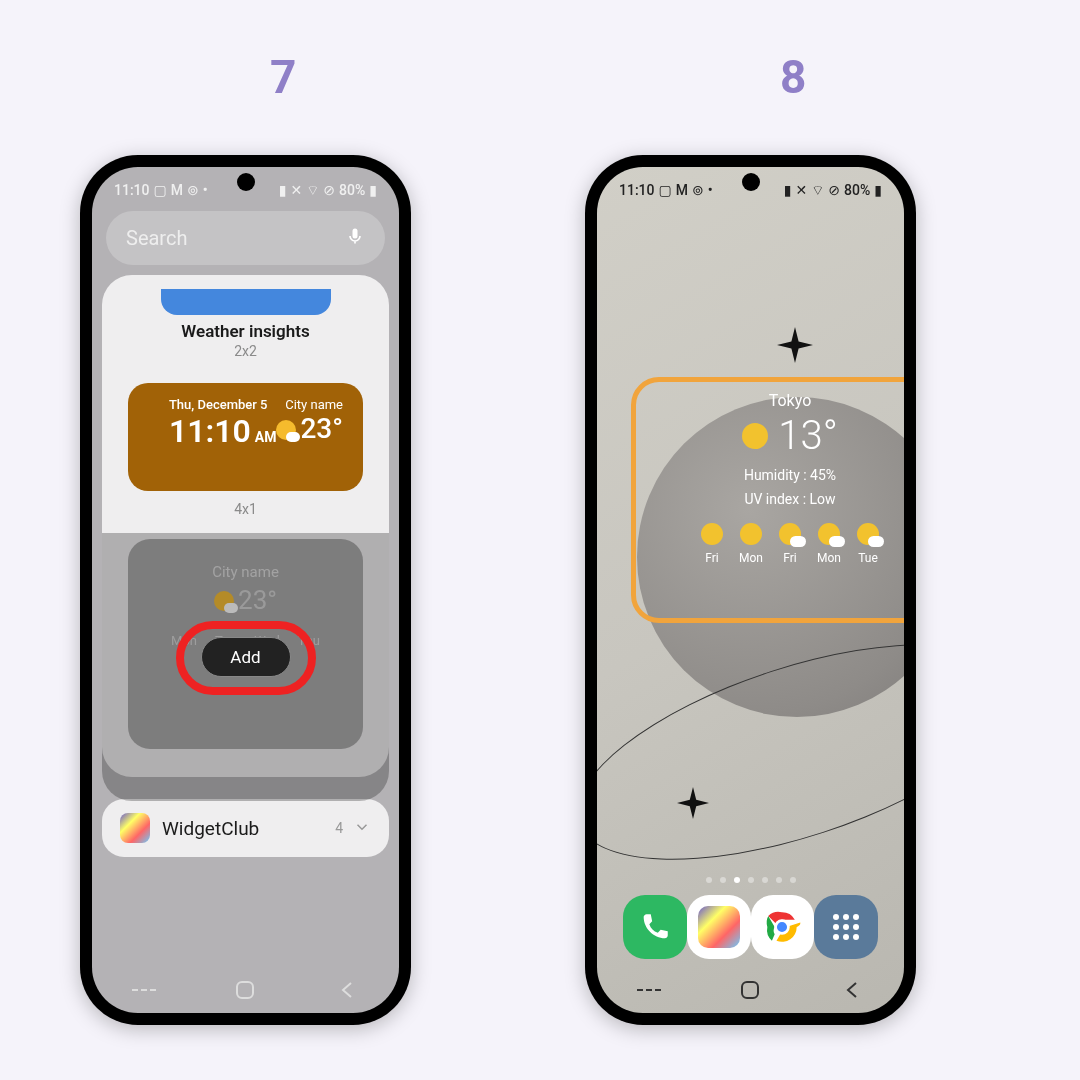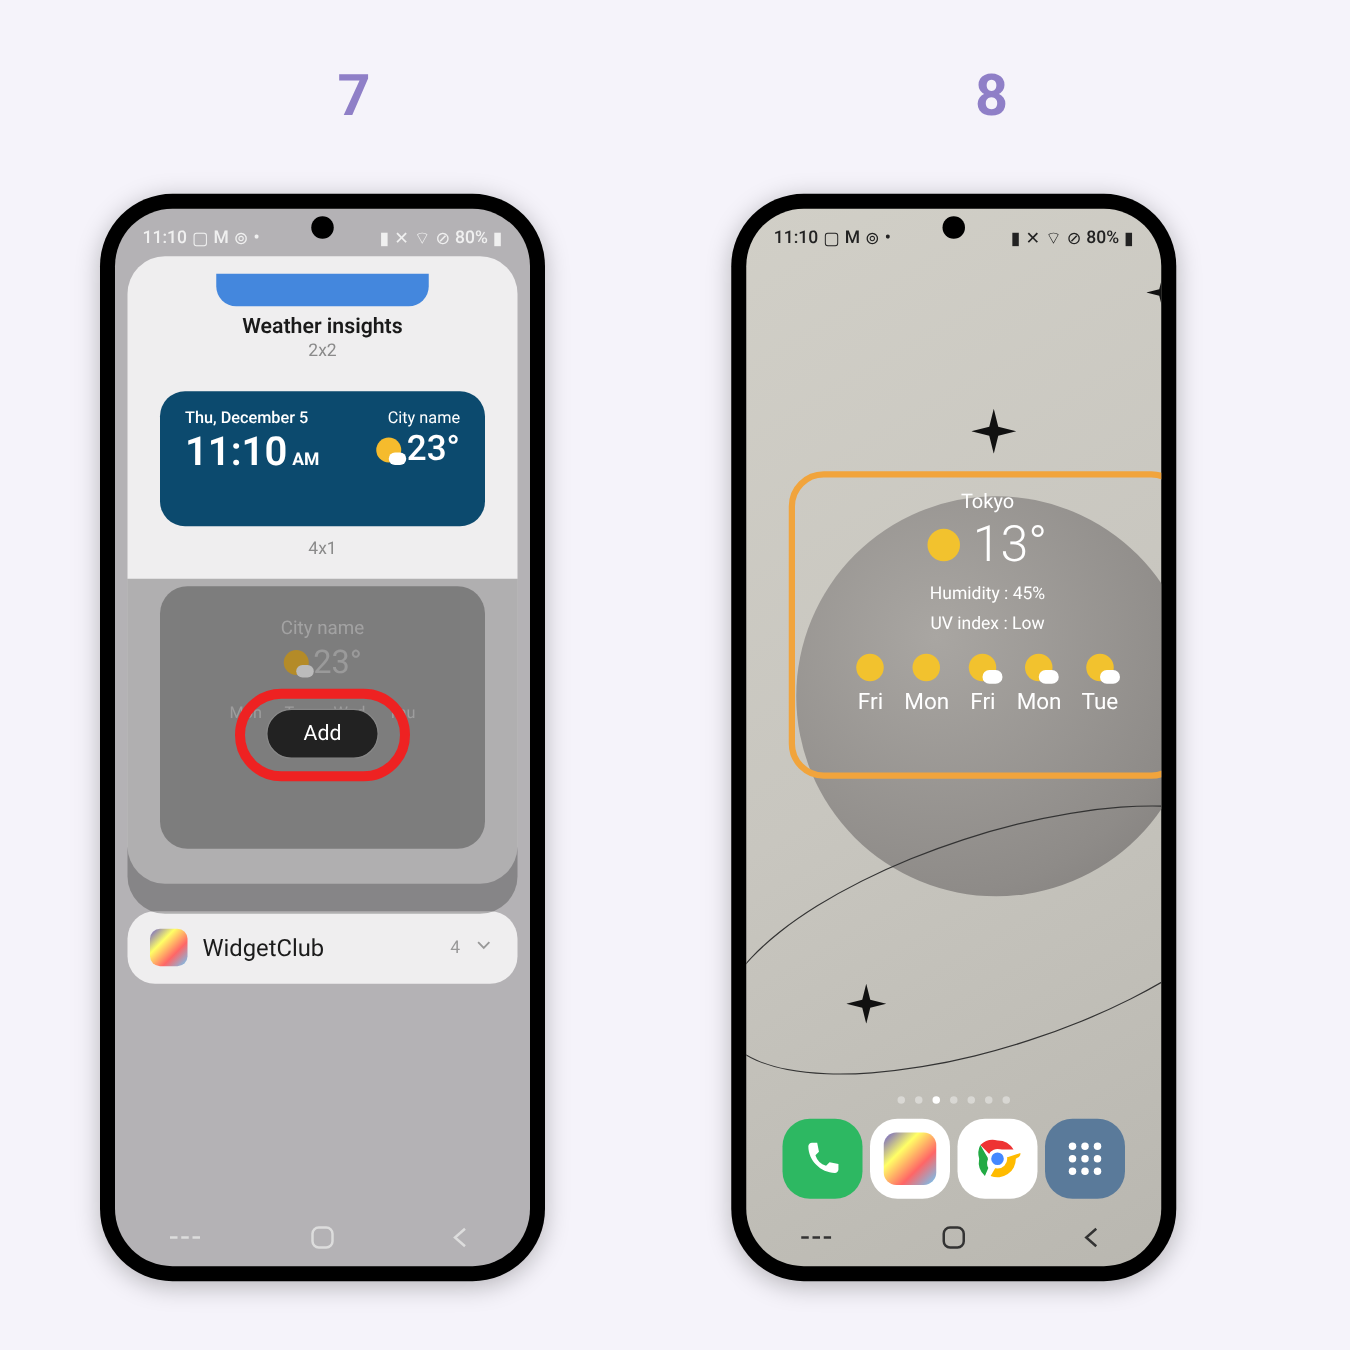--- a/index.html
+++ b/index.html
@@ -1,41 +1,41 @@
 <!DOCTYPE html>
 <html><head>
 <meta charset="utf-8">
 <style>
   * { box-sizing: border-box; margin: 0; padding: 0; font-family: -apple-system, BlinkMacSystemFont, "Segoe UI", Roboto, sans-serif; }
   body { background: #f5f3fa; width: 1080px; height: 1080px; position: relative; }
   .step-num { position: absolute; font-size: 46px; font-weight: 700; color: #8f7fc7; }
   #n7 { left: 270px; top: 50px; }
   #n8 { left: 780px; top: 50px; }
 
-  .phone { position: absolute; top: 155px; width: 356px; height: 870px; border-radius: 58px; background: #000; padding: 12px; box-shadow: 0 4px 20px rgba(0,0,0,.25); }
+  .phone { position: absolute; top: 155px; width: 331px; height: 870px; border-radius: 58px; background: #000; padding: 12px; box-shadow: 0 4px 20px rgba(0,0,0,.25); }
   #phone1 { left: 80px; }
   #phone2 { left: 585px; }
   .screen { position: relative; width: 100%; height: 100%; border-radius: 46px; overflow: hidden; }
   #phone1 .screen { background: #b4b2b5; }
   #phone2 .screen { background: linear-gradient(150deg,#d1cfc7 0%,#c8c6bf 50%,#b9b7b0 100%); }
   .camera { position: absolute; left: 50%; transform: translateX(-50%); top: 18px; width: 18px; height: 18px; border-radius: 50%; background: #000; z-index: 20; }
 
   .statusbar { height: 38px; display:flex; align-items:center; justify-content:space-between; padding: 8px 22px 0; font-size: 14px; font-weight: 500; }
   #phone1 .statusbar { color: #f0f0f0; }
   #phone2 .statusbar { color: #222; }
   .sb-left, .sb-right { display:flex; align-items:center; gap:4px; }
   .ico { display:inline-block; }
 
   
   .searchbar { margin: 6px 14px 10px; height: 54px; background: rgba(255,255,255,.22); border-radius: 28px; display:flex; align-items:center; padding: 0 20px; color: #eee; font-size: 20px; justify-content: space-between; }
   .card-host { margin: 0 10px 22px; background: #efeeef; border-radius: 30px; padding: 14px 20px 18px; }
   .blue-strip { width: 170px; height: 26px; background:#4487dd; border-radius: 0 0 16px 16px; margin: 0 auto 6px; }
   .wtitle { text-align:center; font-size: 17px; font-weight:600; color:#1a1a1a; }
   .wsize { text-align:center; font-size: 14px; color:#8a8a8a; margin-top:2px; }
-  .prev-4x1 { margin: 24px 6px 10px; height: 108px; background:#0c4a6e; border-radius: 20px; color:#fff; padding:14px 20px; display:flex; justify-content:space-between; }
+  .prev-4x1 { margin: 24px 6px 10px; height: 108px; background:#a16207; border-radius: 20px; color:#fff; padding:14px 20px; display:flex; justify-content:flex-end; }
   .prev-4x1 .date{font-size:13px; font-weight:500; }
   .prev-4x1 .time{font-size:32px; font-weight:600; }
   .prev-4x1 .am{font-size:14px; font-weight:700; margin-left:4px;}
   .prev-4x1 .rc{ text-align:right; }
   .prev-4x1 .city{font-size:13px;}
   .prev-4x1 .temp{font-size:28px; font-weight:500;}
   .sun-s{display:inline-block;width:20px;height:20px;background:#f5bb2d;border-radius:50%;position:relative;margin-right:4px;vertical-align:-2px;}
   .sun-s::after{content:"";position:absolute;width:14px;height:10px;background:#fff;border-radius:8px;right:-4px;bottom:-2px;}
 
   .prev-4x2-wrap{ position:relative; margin: 22px 6px 10px;}
@@ -62,21 +62,21 @@
   .spark.s2{width:36px;height:36px;left:180px;top:160px;clip-path:polygon(50% 0,60% 40%,100% 50%,60% 60%,50% 100%,40% 60%,0 50%,40% 40%);}
   .spark.s3{width:32px;height:32px;left:80px;top:620px;clip-path:polygon(50% 0,60% 40%,100% 50%,60% 60%,50% 100%,40% 60%,0 50%,40% 40%);}
 
   .placed-widget{position:absolute; left:34px; top:210px; width:318px; height:246px; color:#fff; text-align:center; padding-top:14px; z-index:5;}
   .placed-ring{position:absolute;inset:0;border:5px solid #f1a43c;border-radius:28px;}
   .pw-city{font-size:16px;text-align:center;}
   .pw-temp{font-size:40px; font-weight:300; margin-top:2px; display:inline-flex; align-items:center; gap:10px;}
   .sunbig{width:26px;height:26px;background:#f2c22e;border-radius:50%;}
   .pw-line{font-size:14px; margin-top:8px;}
   .pw-days{display:flex; justify-content:center; gap:16px; margin-top:16px;}
-  .pw-day{font-size:18px;}
+  .pw-day{font-size:12px;}
   .di{width:22px;height:22px;border-radius:50%;background:#f2c22e;margin:0 auto 6px;position:relative;}
   .di.cloud::after{content:"";position:absolute;width:16px;height:11px;background:#fff;border-radius:8px;right:-5px;bottom:-2px;}
 
   .dock{position:absolute;bottom:54px;left:0;right:0;display:flex;justify-content:space-around;padding:0 26px;}
   .app{width:64px;height:64px;border-radius:22px;display:flex;align-items:center;justify-content:center;}
   .app.phone-ico{background:#2db862;}
   .app.wc{background:#fff;}
   .app.chrome{background:#fff;}
   .app.apps{background:#5a7a9a;}
   .pagedots{position:absolute;bottom:130px;left:0;right:0;display:flex;justify-content:center;gap:8px;}
@@ -107,20 +107,29 @@
       <div class="sb-right">
         <span class="ico">▮</span>
         <span class="ico">✕</span>
         <span class="ico">⌔</span>
         <span class="ico">⊘</span>
         <span>80%</span>
         <span class="ico">▮</span>
       </div>
     </div>
 
+    <div class="searchbar">
+      <span>Search</span>
+      <span>
+        <svg width="20" height="20" viewBox="0 0 24 24" fill="none">
+            <rect x="9" y="3" width="6" height="12" rx="3" fill="#fff"></rect>
+            <path d="M6 12a6 6 0 0 0 12 0M12 18v3" stroke="#fff" stroke-width="2"></path>
+          </svg>
+      </span>
+    </div>
 
     <div class="card-host">
       <div class="blue-strip"></div>
       <div class="wtitle">Weather insights</div>
       <div class="wsize">2x2</div>
 
       <div class="prev-4x1">
         <div>
           <div class="date">Thu, December 5</div>
           <div><span class="time">11:10</span><span class="am">AM</span></div>

